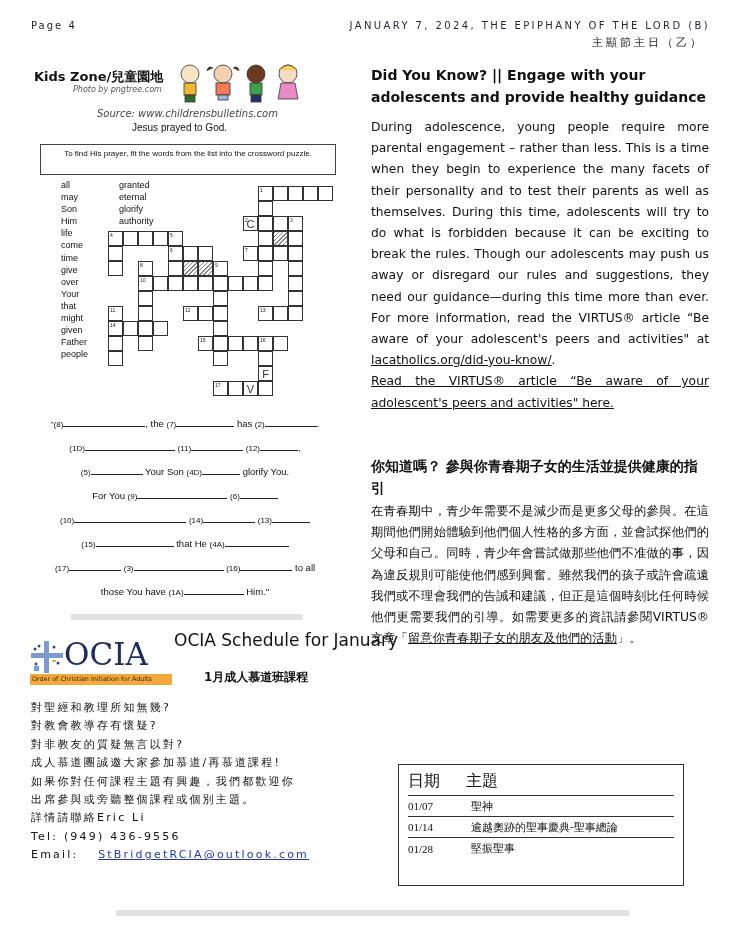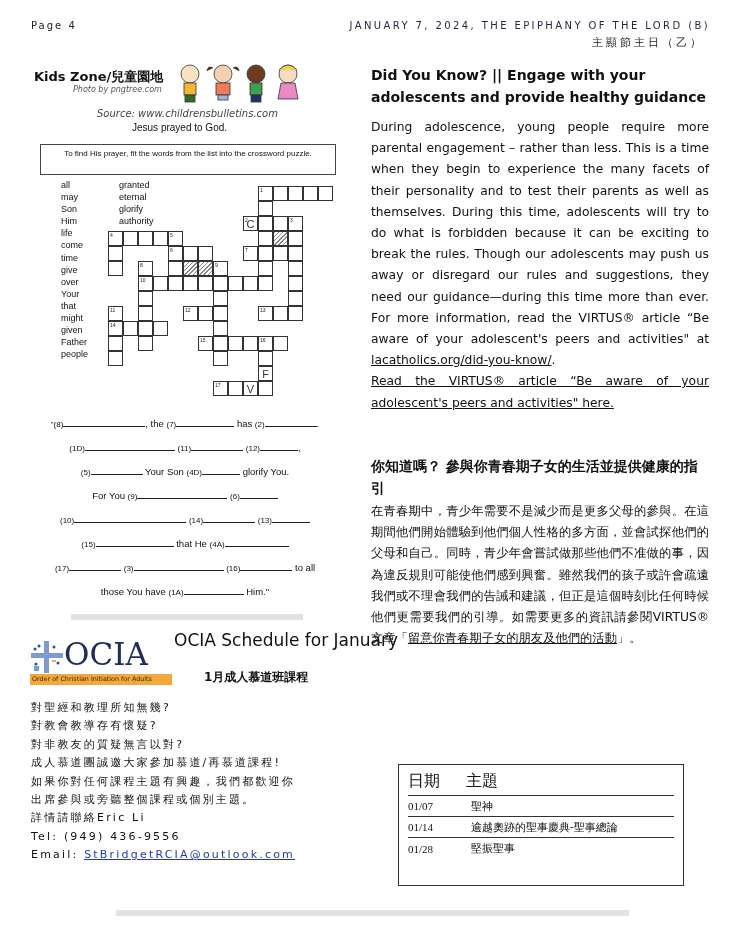--- a/index.html
+++ b/index.html
@@ -22,21 +22,21 @@
   .fill { font-family: "Liberation Sans", sans-serif; font-size: 9.5px; color: #111; text-align: center; width: 310px; left: 30px; }
   .fill .n { font-size: 8px; }
   .blank { display: inline-block; border-bottom: 1px solid #222; height: 9px; vertical-align: baseline; }
   .gray-bar { background: #e2e2e2; height: 6px; }
   .ocia-logo { left: 30px; top: 638px; width: 142px; height: 50px; }
   .ocia-word { position: absolute; left: 34px; top: -2px; font-family: "DejaVu Serif", serif; font-size: 31px; color: #1e2d5c; letter-spacing: 0px; font-weight: normal; }
   .ocia-band { position: absolute; left: 0; top: 36px; width: 142px; height: 11px; background: #f2a83a; font-size: 6.4px; color: #3a2a10; padding-left: 2px; line-height: 11px; white-space: nowrap; overflow: hidden; }
   .ocia-sched { left: 174px; top: 630px; font-size: 17px; font-weight: normal; color: #111; }
   .ocia-sched-zh { left: 204px; top: 669px; font-size: 12px; font-weight: bold; color: #111; }
   .ocia-body { left: 31px; top: 699px; font-size: 11px; line-height: 18.4px; letter-spacing: 2.2px; color: #111; }
-  .ocia-body a { color: #1f3bb3; text-decoration: underline; }
+  .ocia-body a { color: #1f3bb3; text-decoration: underline; margin-left: 14px; }
   .right-col { left: 371px; width: 338px; }
   .dyk-title { top: 64px; font-size: 14px; font-weight: bold; line-height: 22px; color: #111; }
   .dyk-body { top: 117px; font-size: 12.3px; line-height: 21.2px; text-align: justify; color: #111; }
   .dyk-body a, .link-line { color: #111; text-decoration: underline; }
   .zh-title { top: 455px; font-size: 14px; font-weight: bold; line-height: 22px; color: #111; }
   .zh-body { top: 501px; font-size: 12.3px; line-height: 21.2px; text-align: justify; color: #111; }
   .zh-body .u { text-decoration: underline; }
   .sched-box { left: 398px; top: 745px; width: 286px; height: 122px; border: 1px solid #333; padding: 2px 9px 0 9px; font-family: "DejaVu Serif", serif; margin-top: 19px; }
   .sched-head { display: flex; font-size: 16px; height: 29px; align-items: center; border-bottom: 1px solid #333; color: #111; }
   .sched-head .c1 { width: 58px; } 

